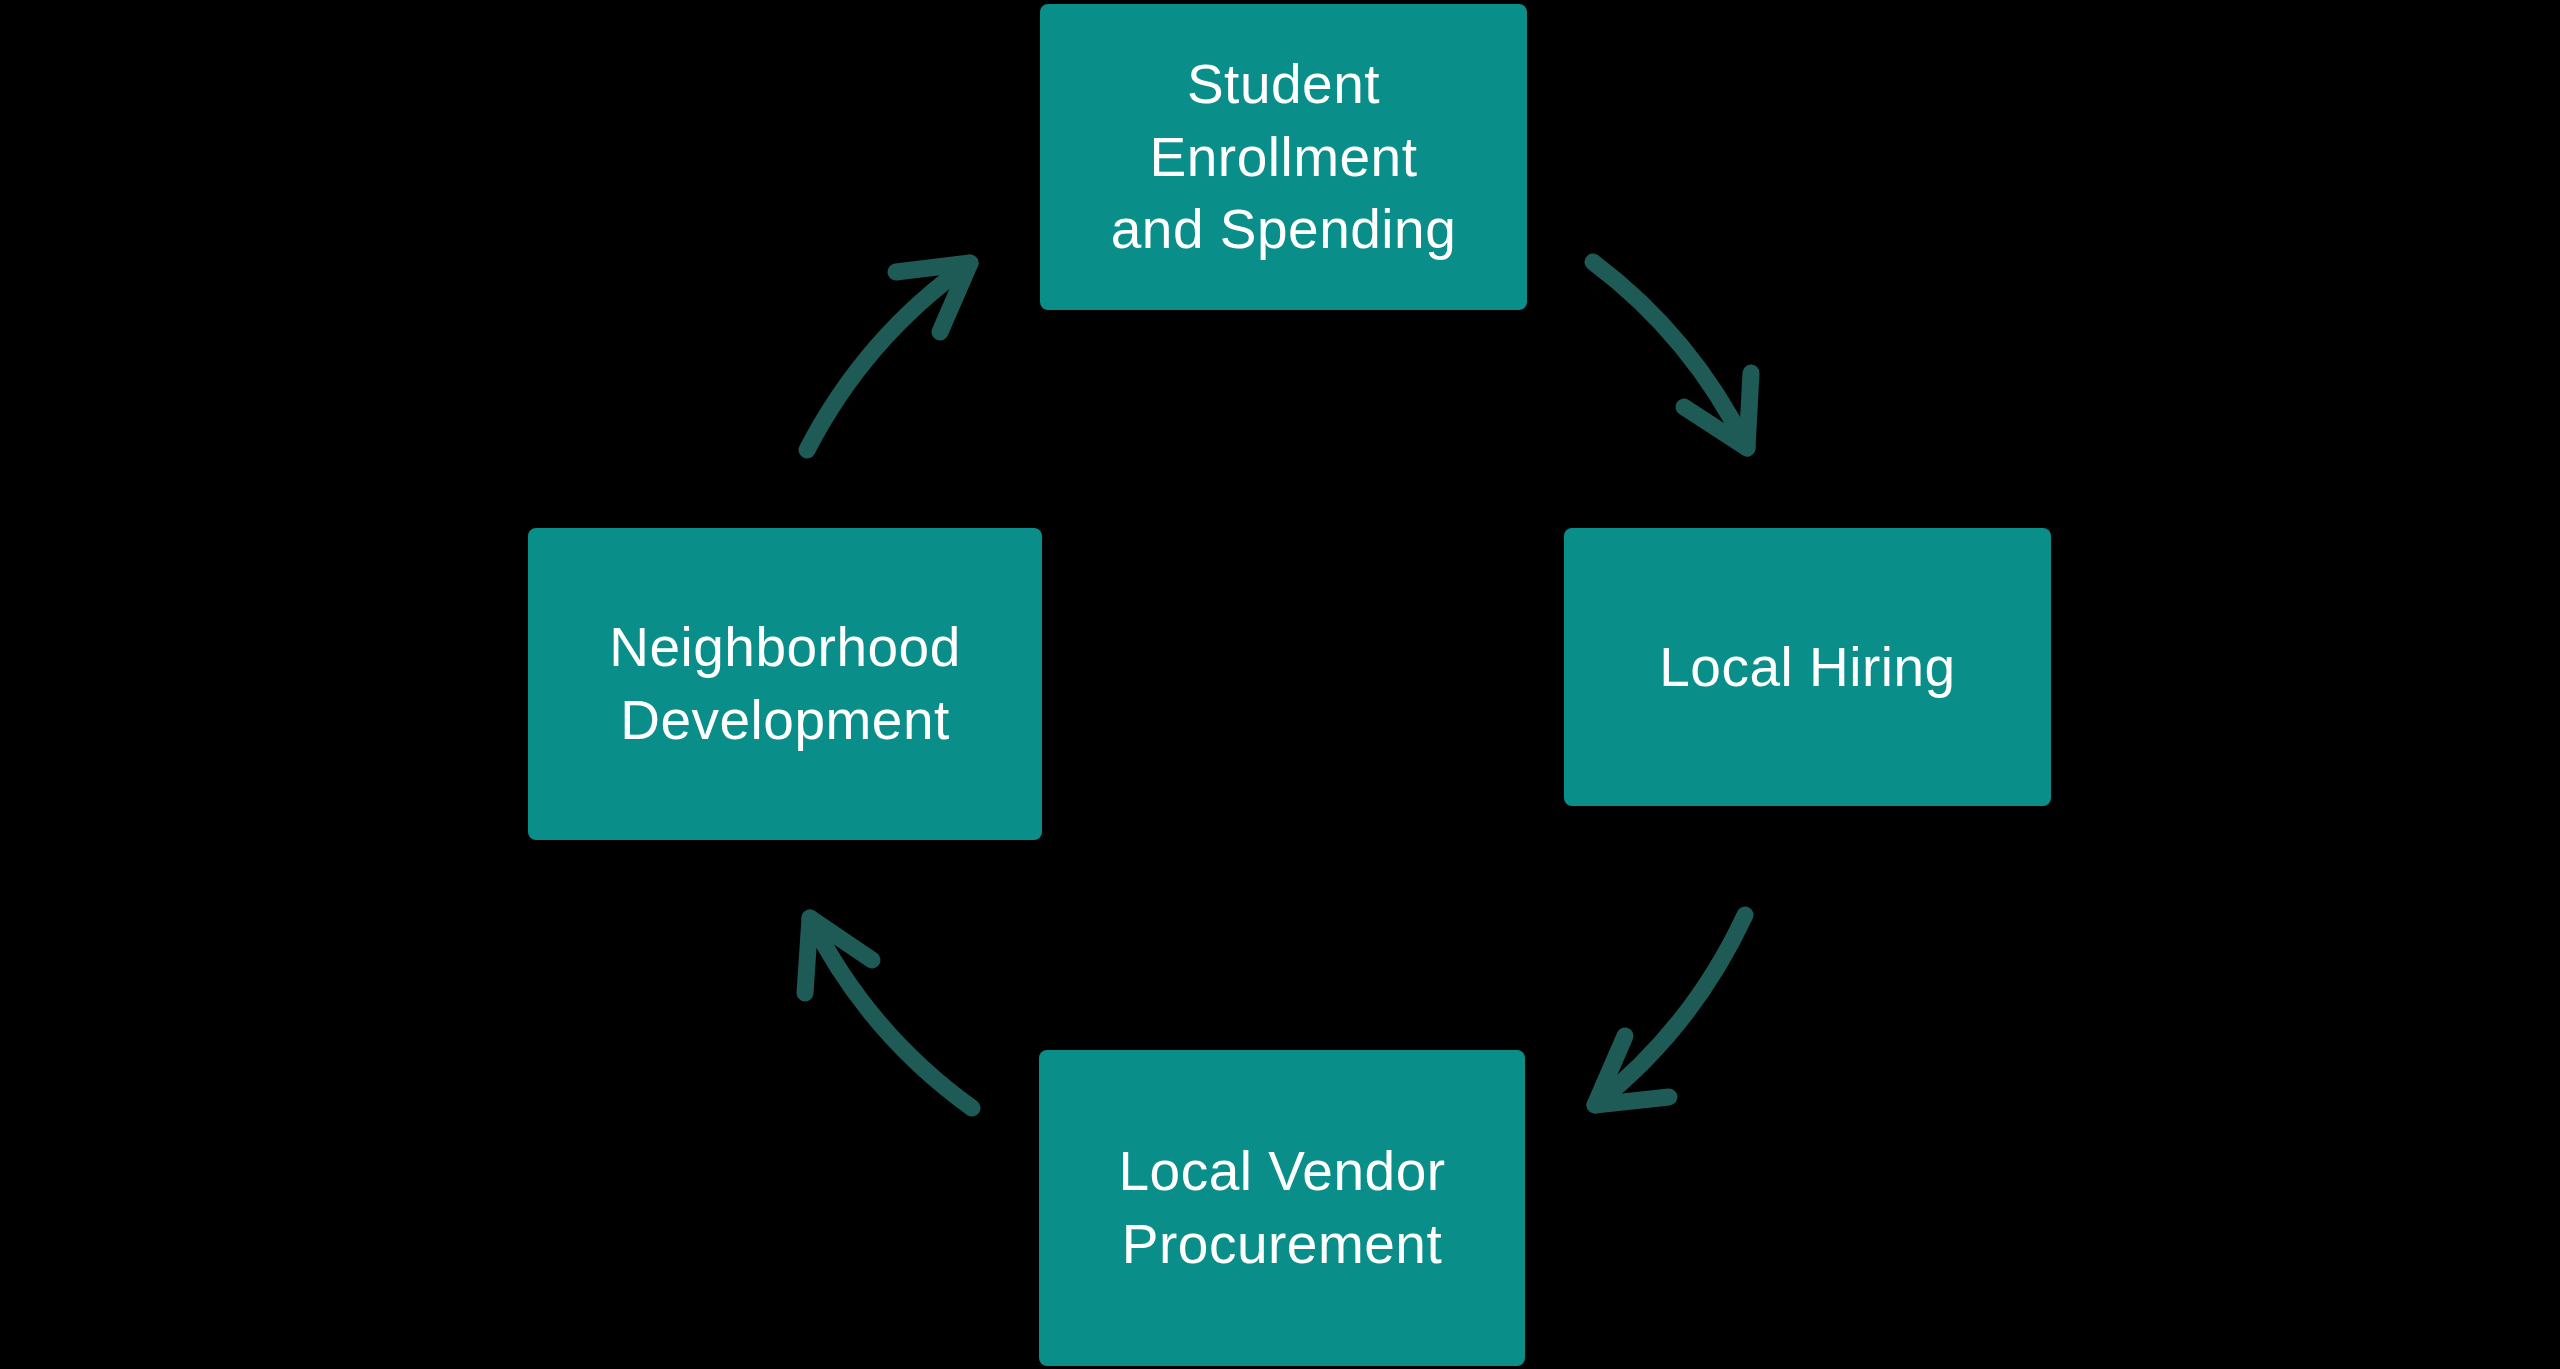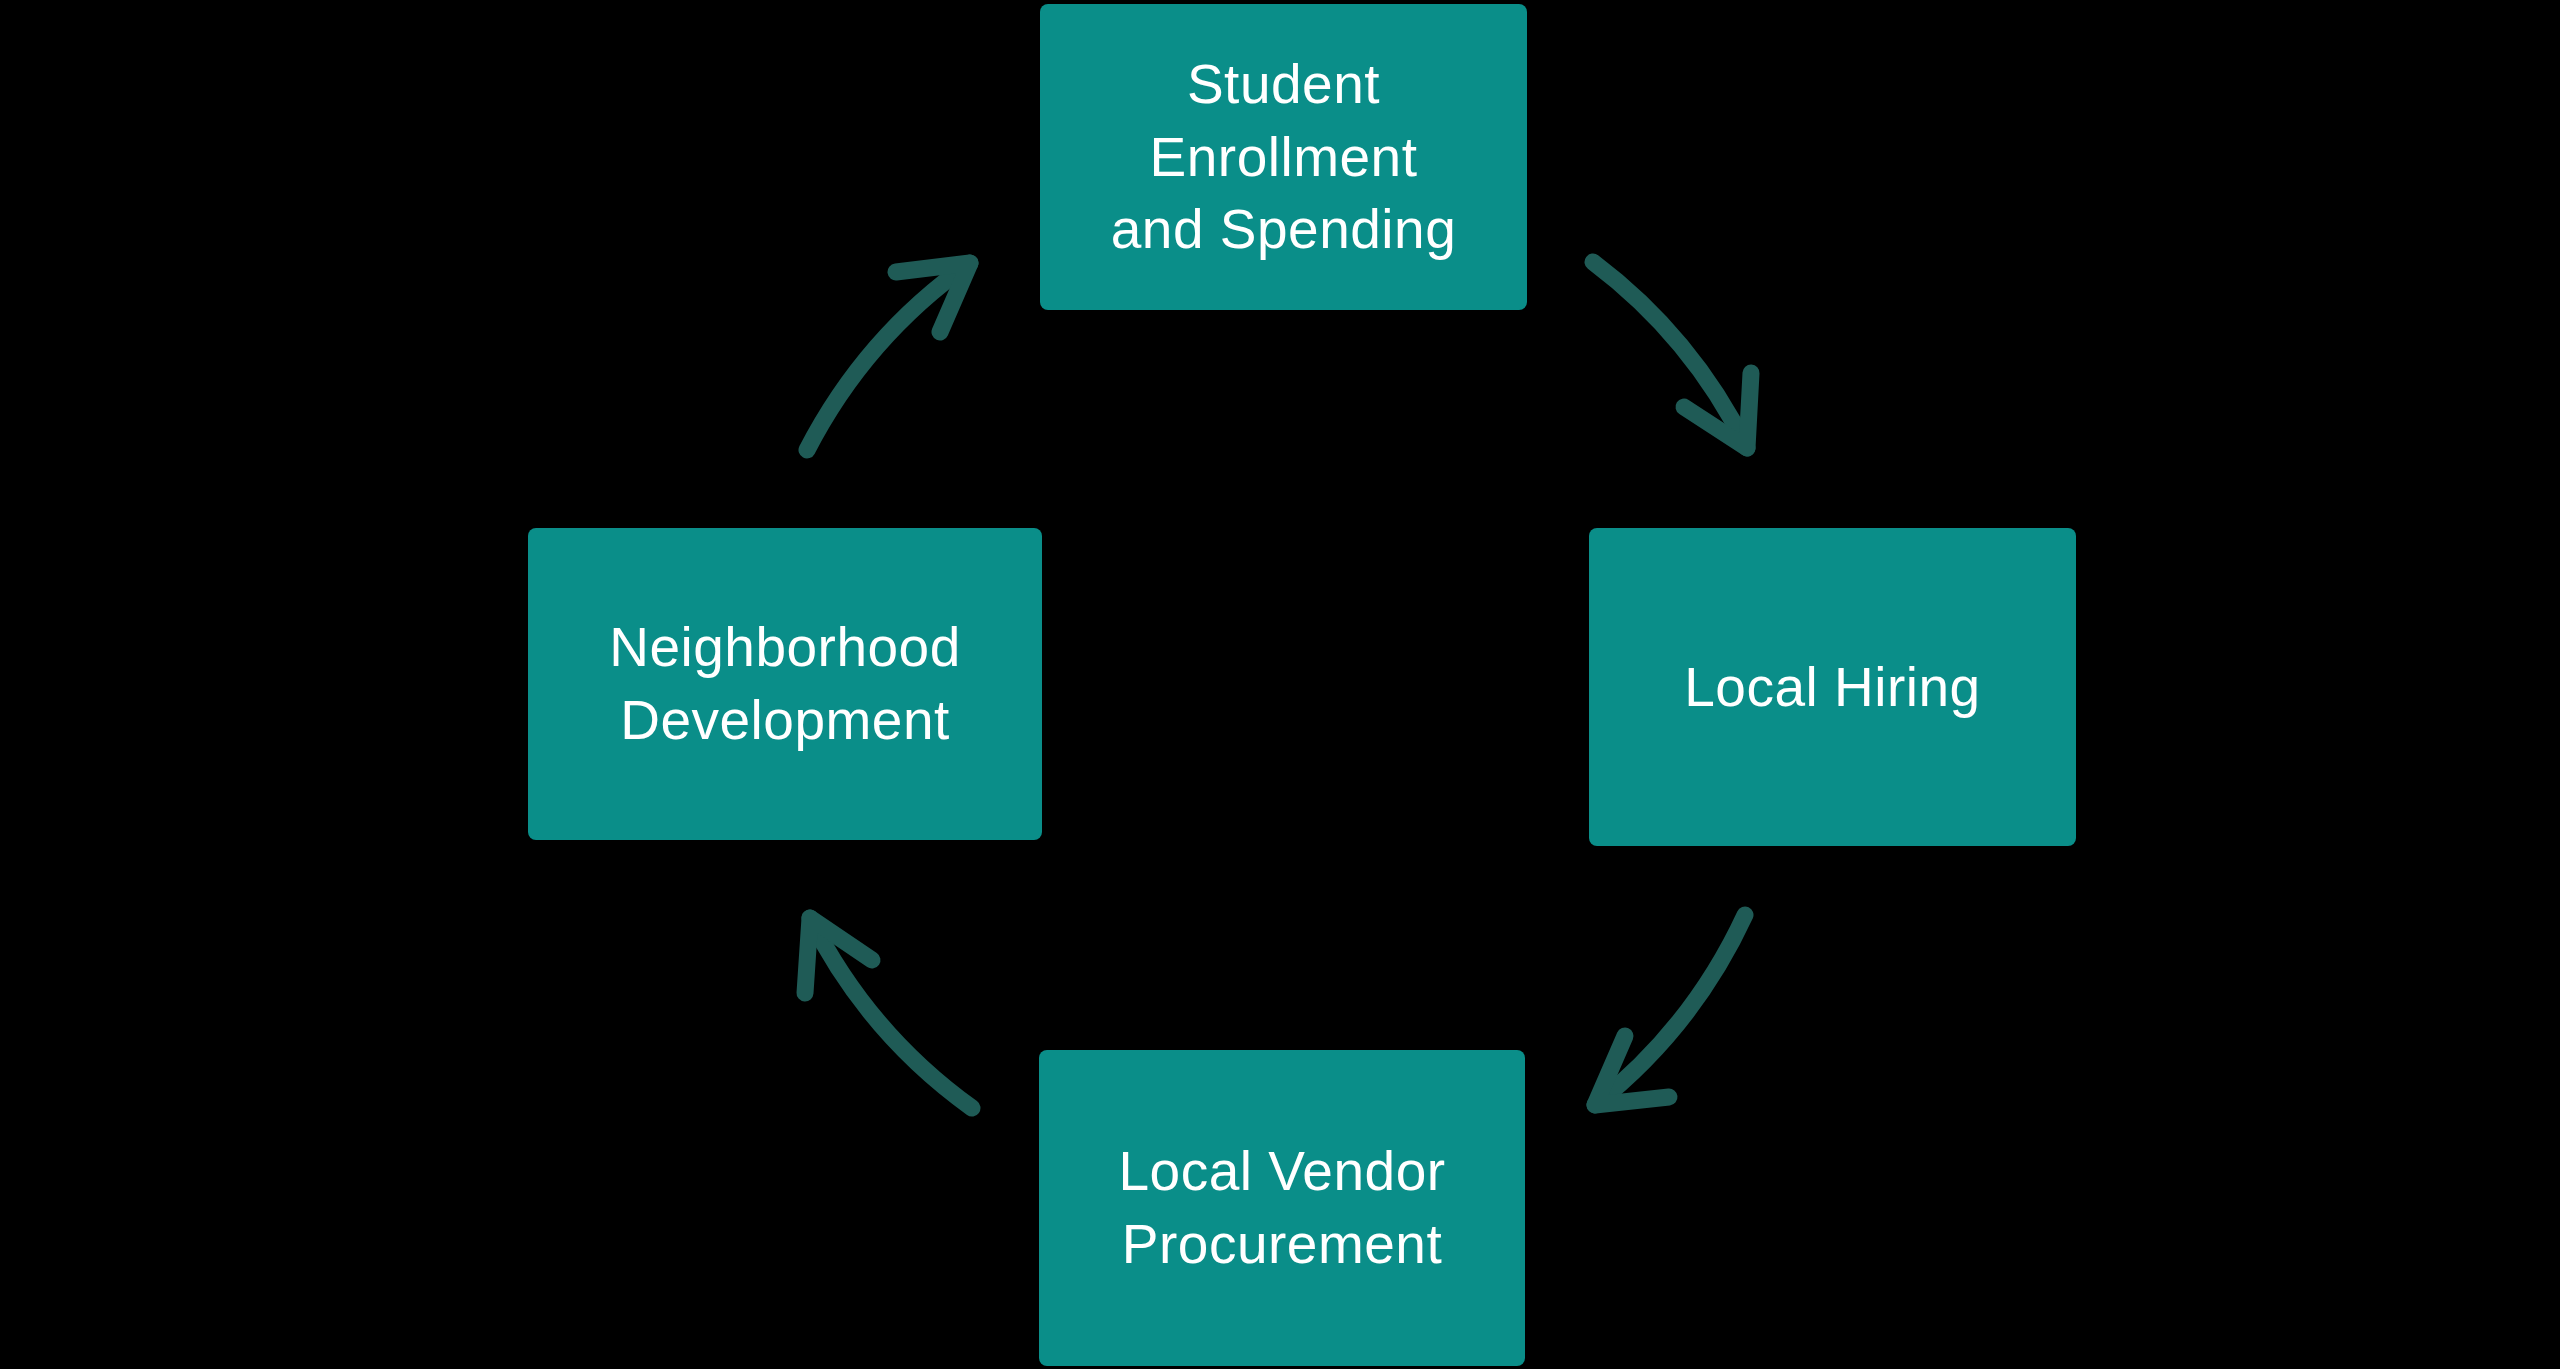--- a/index.html
+++ b/index.html
@@ -44,21 +44,21 @@
     display: flex;
     align-items: center;
     justify-content: center;
     text-align: center;
     font-size: 55px;
     line-height: 1.32;
     letter-spacing: 0.5px;
   }
   .node span { white-space: pre-line; }
   .node-top    { left: 1040px; top: 4px;    width: 487px; height: 306px; }
-  .node-right  { left: 1564px; top: 528px;  width: 487px; height: 318px; margin-left: 25px; }
+  .node-right  { left: 1564px; top: 528px;  width: 487px; height: 278px; }
   .node-bottom { left: 1039px; top: 1050px; width: 486px; height: 316px; }
   .node-left   { left: 528px;  top: 528px;  width: 514px; height: 312px; }
 </style>
 </head>
 <body>
 
 <div class="stage">
 
   <svg class="arrows" viewBox="0 0 2560 1369" aria-hidden="true">
 

